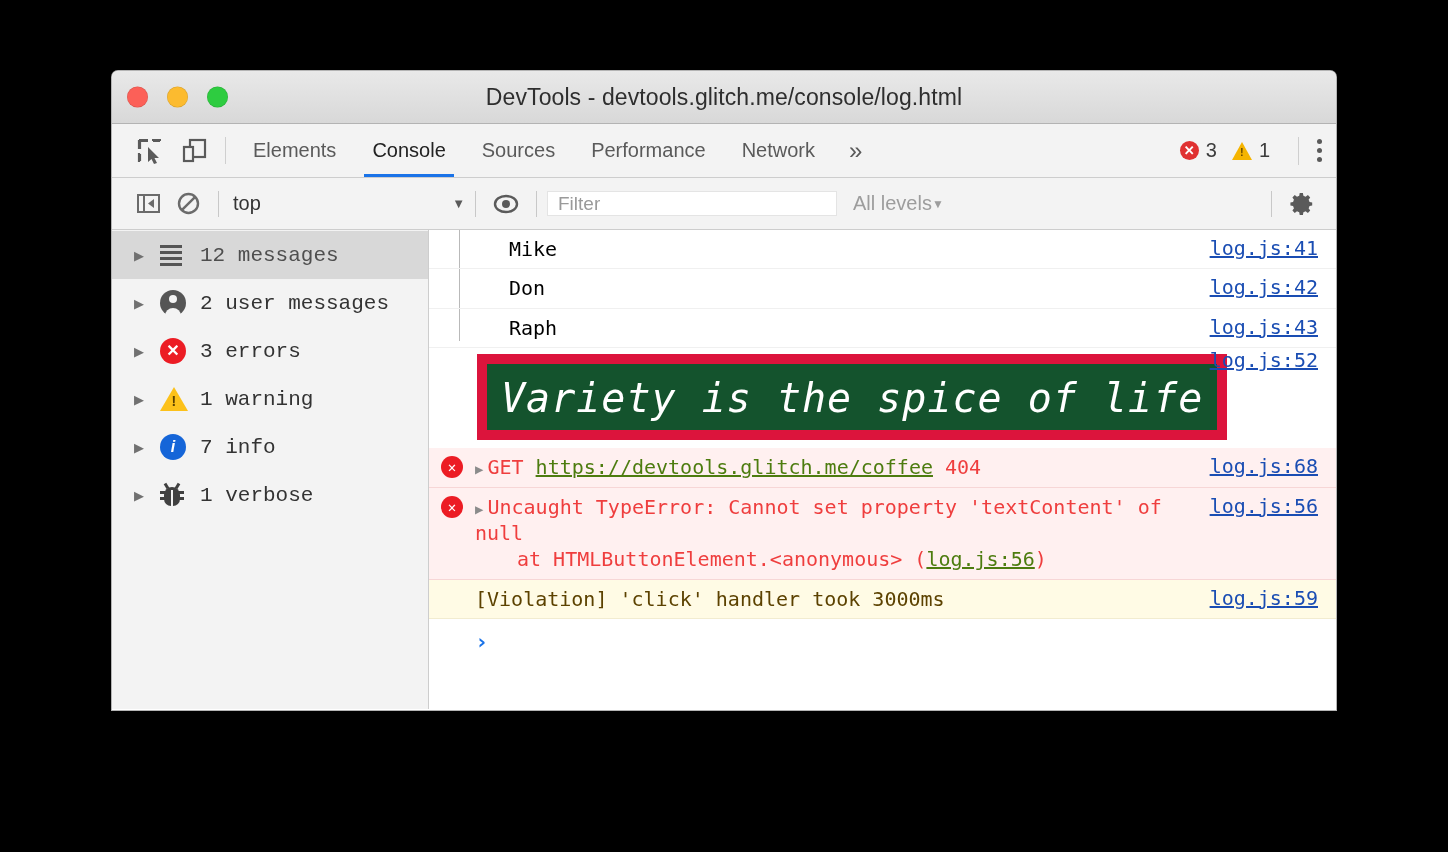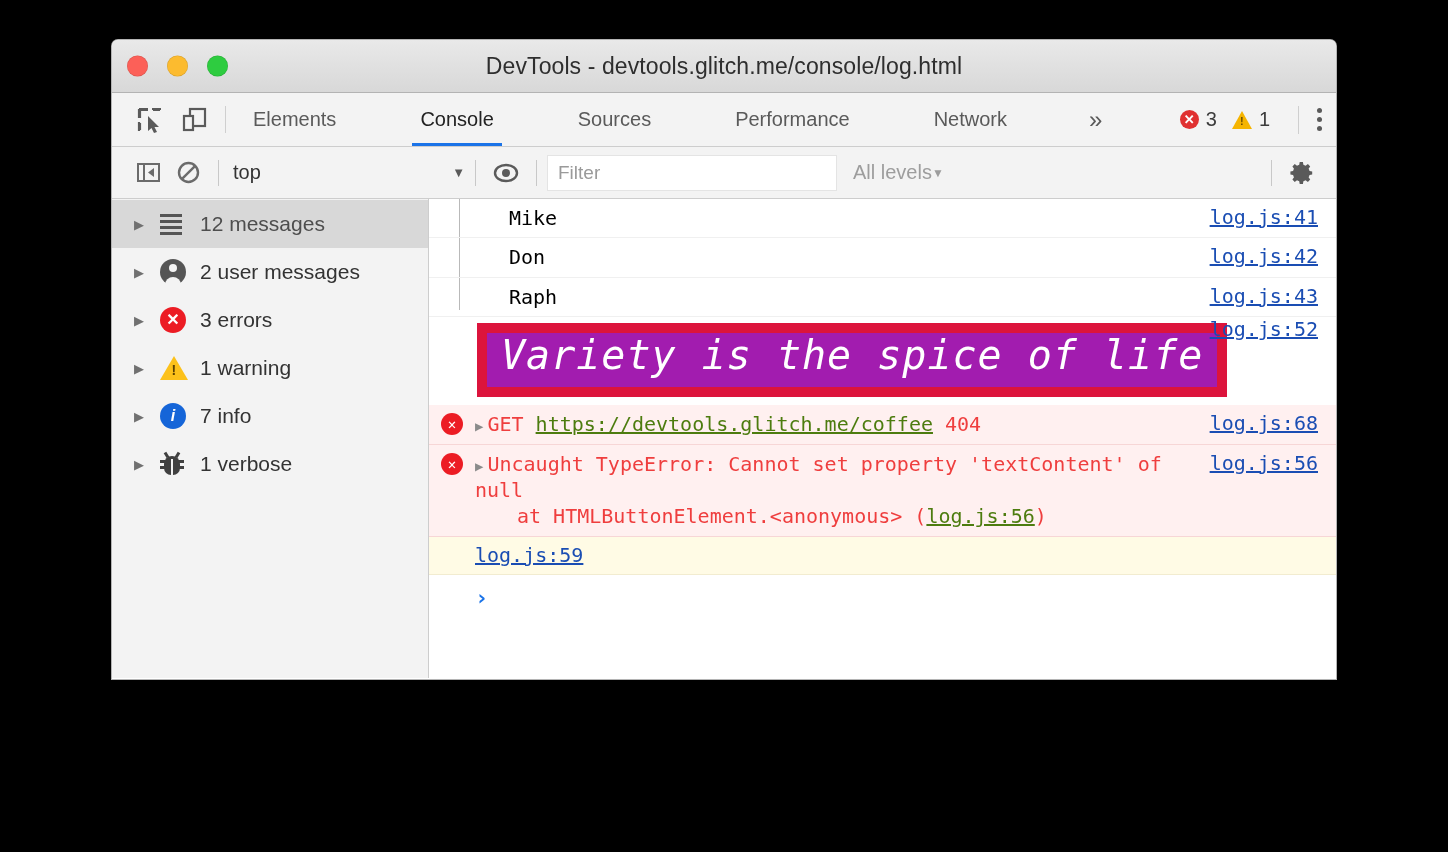--- a/index.html
+++ b/index.html
@@ -6,21 +6,21 @@
   html, body {
     width: 1448px; height: 852px;
     background: #000000;
     font-family: "Liberation Sans", sans-serif;
     overflow: hidden;
   }
 
   
   #window {
     position: absolute;
-    left: 112px; top: 40px;
+    left: 112px; top: 71px;
     width: 1224px; height: 639px;
     background: #ffffff;
     border-radius: 6px 6px 0 0;
     overflow: hidden;
     box-shadow: 0 0 0 1px #b4b4b4;
   }
 
   
   #titlebar {
     position: relative;
@@ -47,21 +47,21 @@
     border-bottom: 1px solid #cdcdcd;
     display: flex; align-items: stretch;
     position: relative;
   }
   .tb-icon-btn {
     width: 44px; display: flex; align-items: center; justify-content: center;
     cursor: default;
   }
   .tb-icon-btn:first-child { margin-left: 16px; }
   .tb-sep { width: 1px; background: #cfcfcf; margin: 13px 9px; }
-  .tabs { display: flex; align-items: stretch; gap: 48px; }
+  .tabs { display: flex; align-items: stretch; }
   .tab {
     display: flex; align-items: center;
     padding: 0 18px;
     font-size: 20px; color: #5a5a5a;
     position: relative;
     cursor: default; white-space: nowrap;
   }
   .tab.active { color: #222; }
   .tab.active::after {
     content: ""; position: absolute; left: 10px; right: 10px; bottom: 0;
@@ -108,21 +108,21 @@
   }
   .ct-icon { width: 40px; display: flex; align-items: center; justify-content: center; }
   .ct-sep { width: 1px; height: 26px; background: #c8c8c8; margin: 0 10px; }
   .ctx-select {
     display: flex; align-items: center; justify-content: space-between;
     width: 232px; margin-left: 4px;
     font-size: 20px; color: #333;
   }
   .ctx-select .caret { font-size: 13px; color: #5a5a5a; }
   .filter-input {
-    width: 290px; height: 36px;
+    width: 290px; height: 25px;
     background: #fff;
     border: 1px solid #e4e4e4;
     font-size: 19px; color: #9a9a9a;
     display: flex; align-items: center;
     padding: 0 10px;
   }
   .levels-select {
     margin-left: 4px; padding: 0 12px;
     font-size: 20px; color: #9d9d9d;
     display: flex; align-items: center; 
@@ -146,21 +146,21 @@
     font-size: 21px; color: #333;
     padding-left: 22px; gap: 0;
     cursor: default;
   }
   .side-row.selected { background: #d8d8d8; color: #4e4e4e; }
   .side-arrow {
     width: 26px; flex: none;
     color: #707070; font-size: 13px;
   }
   .side-icon { width: 40px; flex: none; display: flex; align-items: center; }
-  .side-label { white-space: nowrap; }
+  .side-label { white-space: nowrap; font-family: Liberation Mono, monospace; }
 
   
   .ic-list { display: flex; flex-direction: column; gap: 3px; }
   .ic-list span { display: block; height: 3px; width: 22px; background: #555; }
   .ic-list span::before { content: ""; }
   .ic-user {
     width: 26px; height: 26px; border-radius: 50%;
     background: #555; position: relative;
   }
   .ic-user::before {
@@ -263,27 +263,27 @@
   .msg.error .content a, .msg.error .content .link {
     color: #4d7c0f; text-decoration: underline;
   }
   .msg .stack { display: block; padding-left: 42px; }
 
   
   .msg.banner { border-bottom: none; padding: 0; align-items: flex-start; }
   .msg.banner .content { padding: 0; }
   .banner-box {
     display: inline-block;
-    background: #a21caf;
+    background: #14532d;
     border: 10px solid #dc143c;
     color: #ffffff;
     font-style: italic;
     font-size: 40px;
     letter-spacing: 1px;
-    padding: 0 14px 10px 14px;
+    padding: 12px 14px 10px 14px;
     margin: 6px 0 8px 2px;
     line-height: 1.1;
     white-space: nowrap;
     text-align: right;
   }
 
   
   #prompt-row {
     display: flex; align-items: flex-start;
     padding: 10px 0 0 46px;
@@ -506,20 +506,21 @@
       <div class="msg error">
         <div class="gutter">
             <span class="sm-err">✕</span>
           </div>
         <div class="content"><span class="disclosure">▶</span><span>Uncaught TypeError: Cannot set property 'textContent' of null</span><span class="stack"><span>at HTMLButtonElement.&lt;anonymous&gt; (</span><span class="link">log.js:56</span><span>)</span></span></div>
         <div class="src">log.js:56</div>
       </div>
 
       <div class="msg warning">
         <div class="gutter"></div>
+        <div class="content">[Violation] 'click' handler took 3000ms</div>
         <div class="src">log.js:59</div>
       </div>
 
       <div id="prompt-row">
         <span id="prompt-caret">›</span>
       </div>
 
     </div>
   </div>
 </div>

